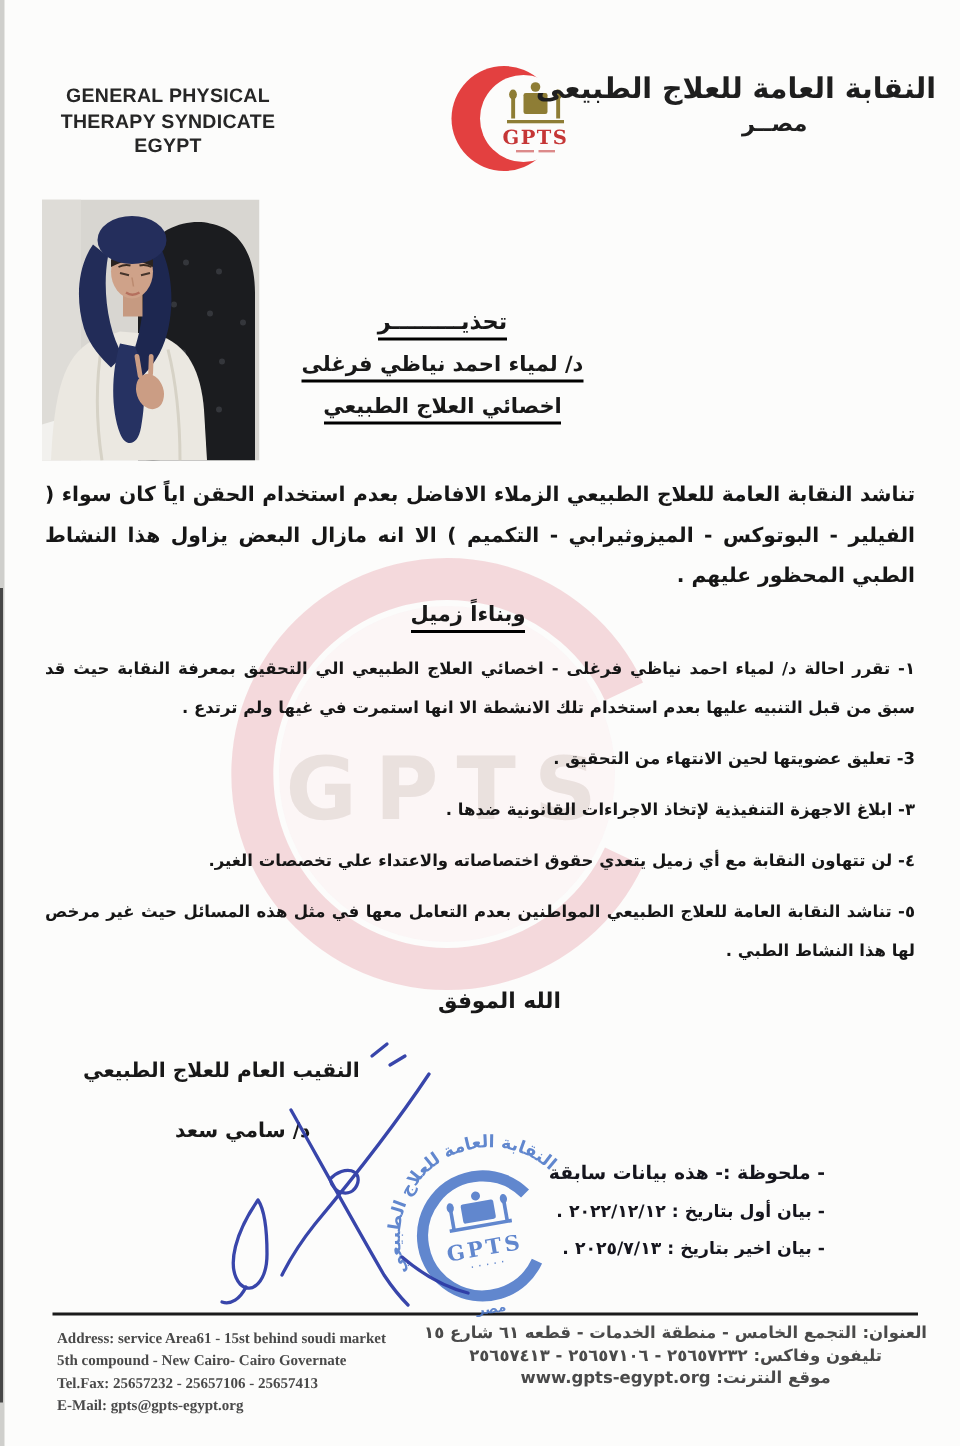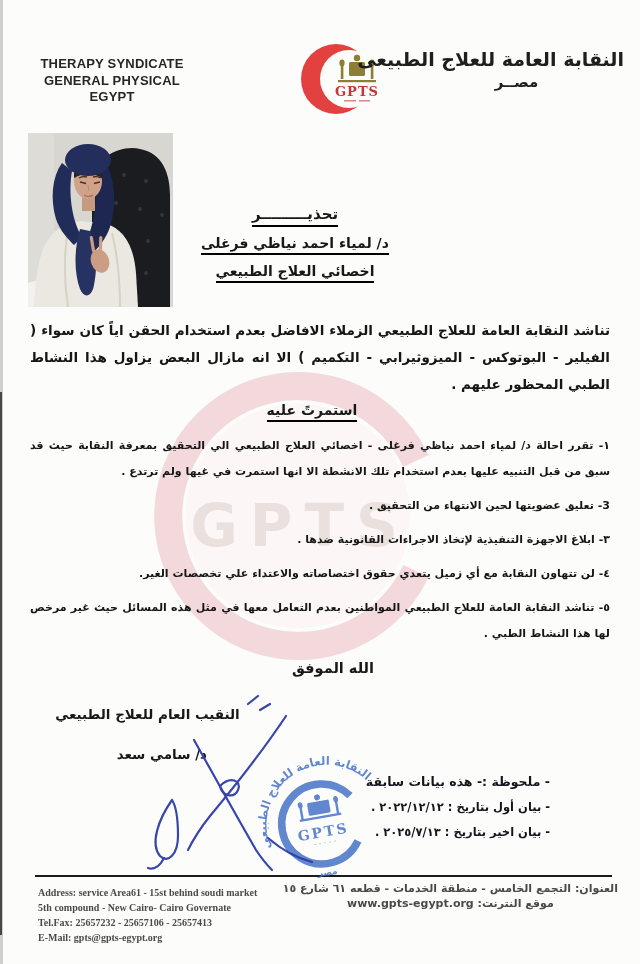--- a/index.html
+++ b/index.html
@@ -61,22 +61,22 @@
   <svg class="abs wm" viewBox="0 0 640 964" aria-hidden="true">
     <circle cx="298" cy="516" r="112" fill="#fbf0f1" opacity="0.5"></circle>
     <path d="M416,461 A130,130 0 1 0 416,571" fill="none" stroke="#f2cdd1" stroke-width="28" opacity="0.75"></path>
     <text x="300" y="546" text-anchor="middle" font-size="58" font-weight="bold" fill="#ddd0cc" opacity="0.55" letter-spacing="12">GPTS</text>
   </svg>
 
   <div class="abs left-edge"></div>
   <div class="abs left-edge-dark"></div>
 
   <div class="abs header-en">
+    <div>GENERAL PHYSICAL</div>
     <div>THERAPY SYNDICATE</div>
-    <div>GENERAL PHYSICAL</div>
     <div>EGYPT</div>
   </div>
 
   <svg class="abs logo" viewBox="0 0 100 80" aria-hidden="true">
     <circle cx="40" cy="39" r="35" fill="#e34040"></circle>
     <circle cx="53" cy="39" r="29" fill="#fcfcfb"></circle>
     <g fill="#8e7d35">
       <ellipse cx="46" cy="23" rx="2.6" ry="3.4"></ellipse>
       <rect x="44.8" y="25" width="2.6" height="14"></rect>
       <ellipse cx="76" cy="23" rx="2.6" ry="3.4"></ellipse>
@@ -142,21 +142,21 @@
   </svg>
 
   <div class="abs warn-block">
     <div class="w1"><span class="uline">تحذيـــــــــر</span></div>
     <div class="w2"><span class="uline">د/ لمياء احمد نياظي فرغلى</span></div>
     <div class="w3"><span class="uline">اخصائي العلاج الطبيعي</span></div>
   </div>
 
   <div class="abs intro">تناشد النقابة العامة للعلاج الطبيعي الزملاء الافاضل بعدم استخدام الحقن اياً كان سواء ( الفيلير - البوتوكس - الميزوثيرابي - التكميم ) الا انه مازال البعض يزاول هذا النشاط الطبي المحظور عليهم .</div>
 
-  <div class="abs basis"><span class="uline">استمرتً عليه</span></div>
+  <div class="abs basis"><span class="uline">وبناءاً زميل</span></div>
 
   <div class="abs items">
     <p>١- تقرر احالة د/ لمياء احمد نياظي فرغلى - اخصائي العلاج الطبيعي الي التحقيق بمعرفة النقابة حيث قد سبق من قبل التنبيه عليها بعدم استخدام تلك الانشطة الا انها استمرت في غيها ولم ترتدع .</p>
     <p>3- تعليق عضويتها لحين الانتهاء من التحقيق .</p>
     <p>٣- ابلاغ الاجهزة التنفيذية لإتخاذ الاجراءات القانونية ضدها .</p>
     <p>٤- لن تتهاون النقابة مع أي زميل يتعدي حقوق اختصاصاته والاعتداء علي تخصصات الغير.</p>
     <p>٥- تناشد النقابة العامة للعلاج الطبيعي المواطنين بعدم التعامل معها في مثل هذه المسائل حيث غير مرخص لها هذا النشاط الطبي .</p>
   </div>
 
   <div class="abs closing">الله الموفق</div>
@@ -211,16 +211,17 @@
 
   <div class="abs footer-line"></div>
   <div class="abs footer-en">
     <div>Address: service Area61 - 15st behind soudi market</div>
     <div>5th compound - New Cairo- Cairo Governate</div>
     <div>Tel.Fax: 25657232 - 25657106 - 25657413</div>
     <div>E-Mail: gpts@gpts-egypt.org</div>
   </div>
   <div class="abs footer-ar">
     <div>العنوان: التجمع الخامس - منطقة الخدمات - قطعه ٦١ شارع ١٥</div>
+    <div>تليفون وفاكس: ٢٥٦٥٧٢٣٢ - ٢٥٦٥٧١٠٦ - ٢٥٦٥٧٤١٣</div>
     <div>موقع النترنت: www.gpts-egypt.org</div>
   </div>
 
 </div>
 
 </body></html>

